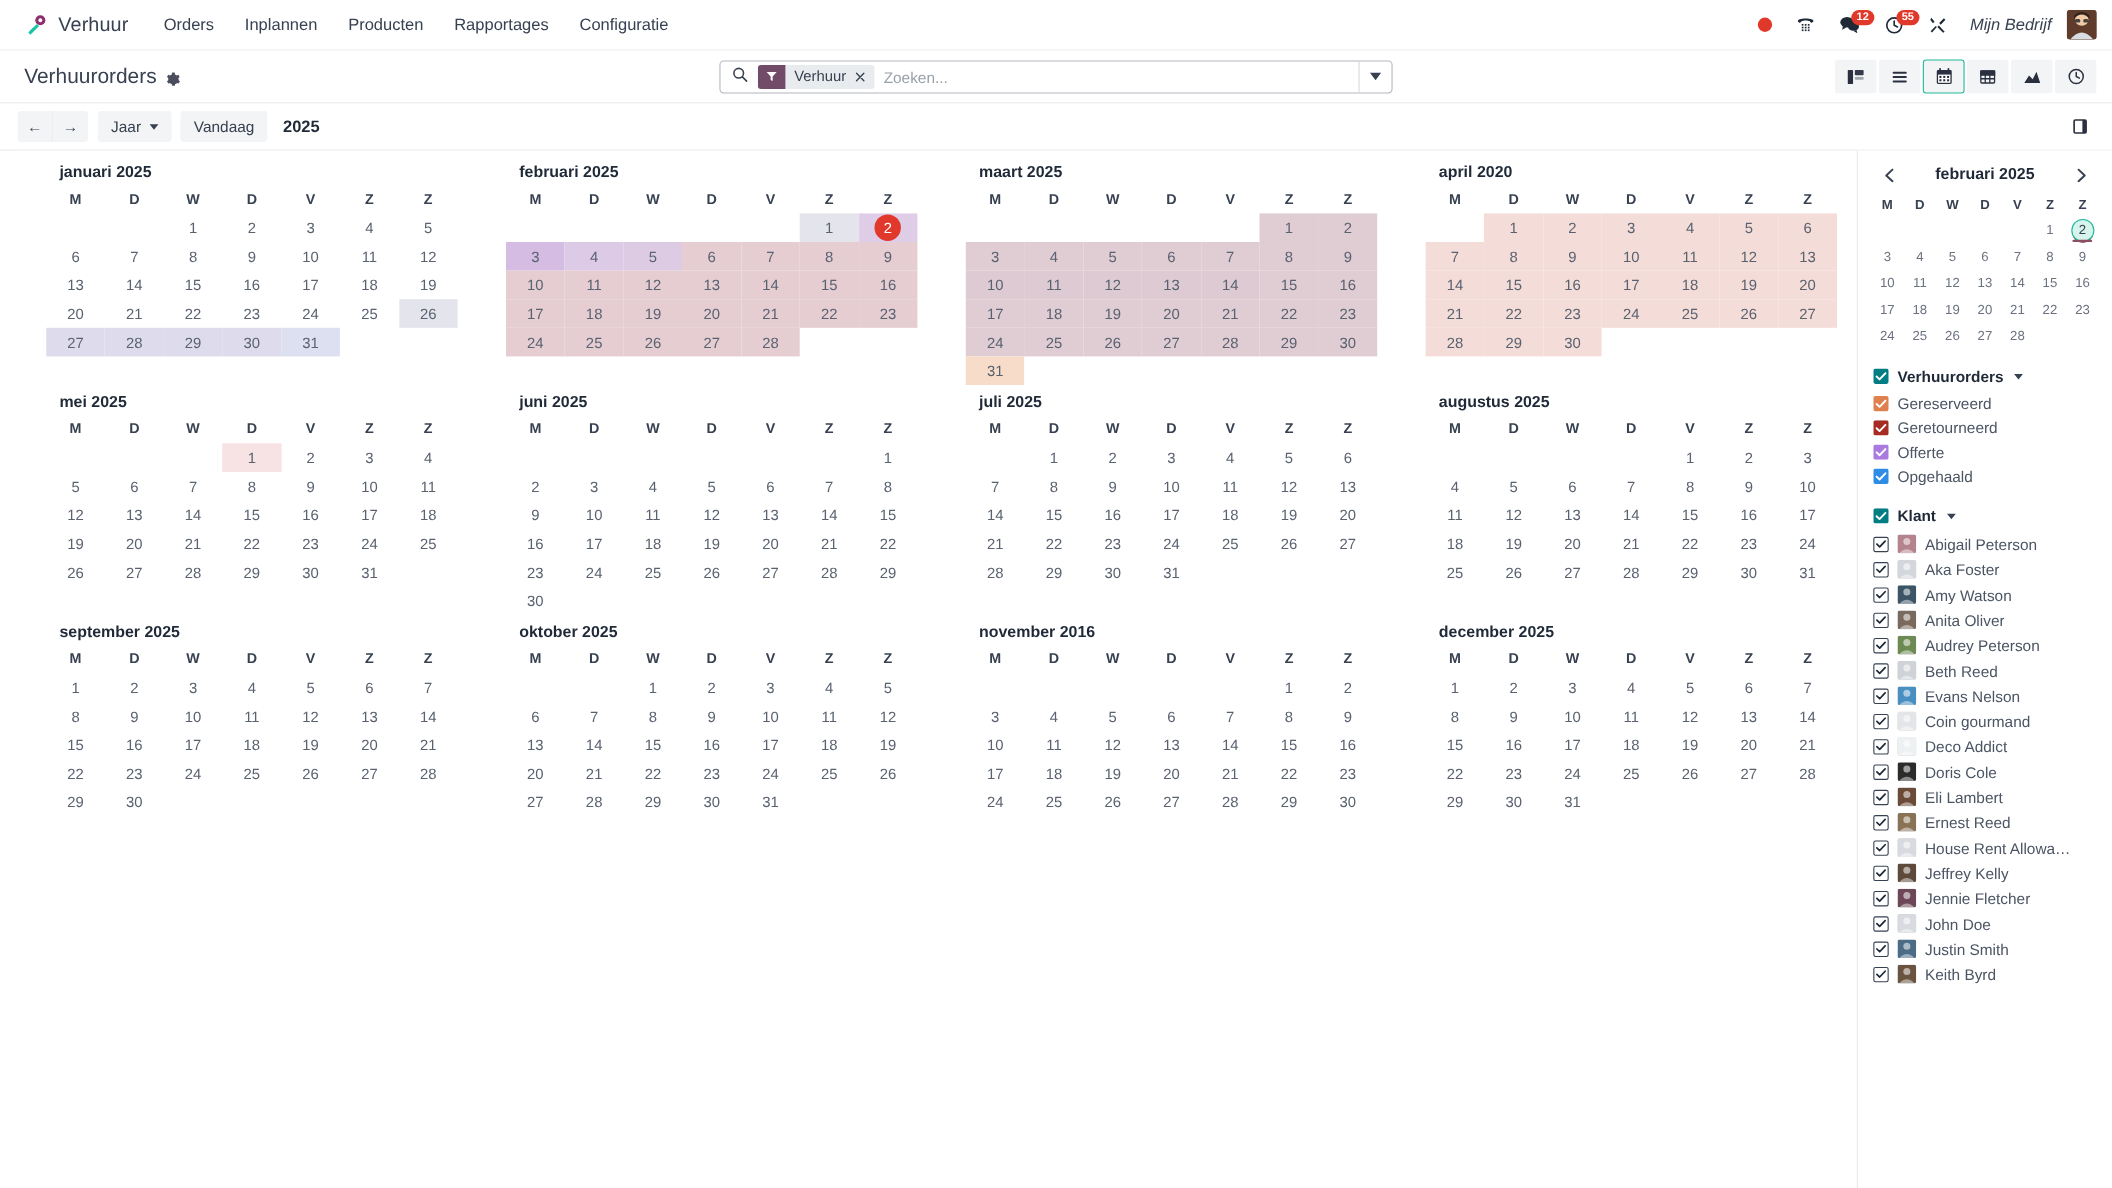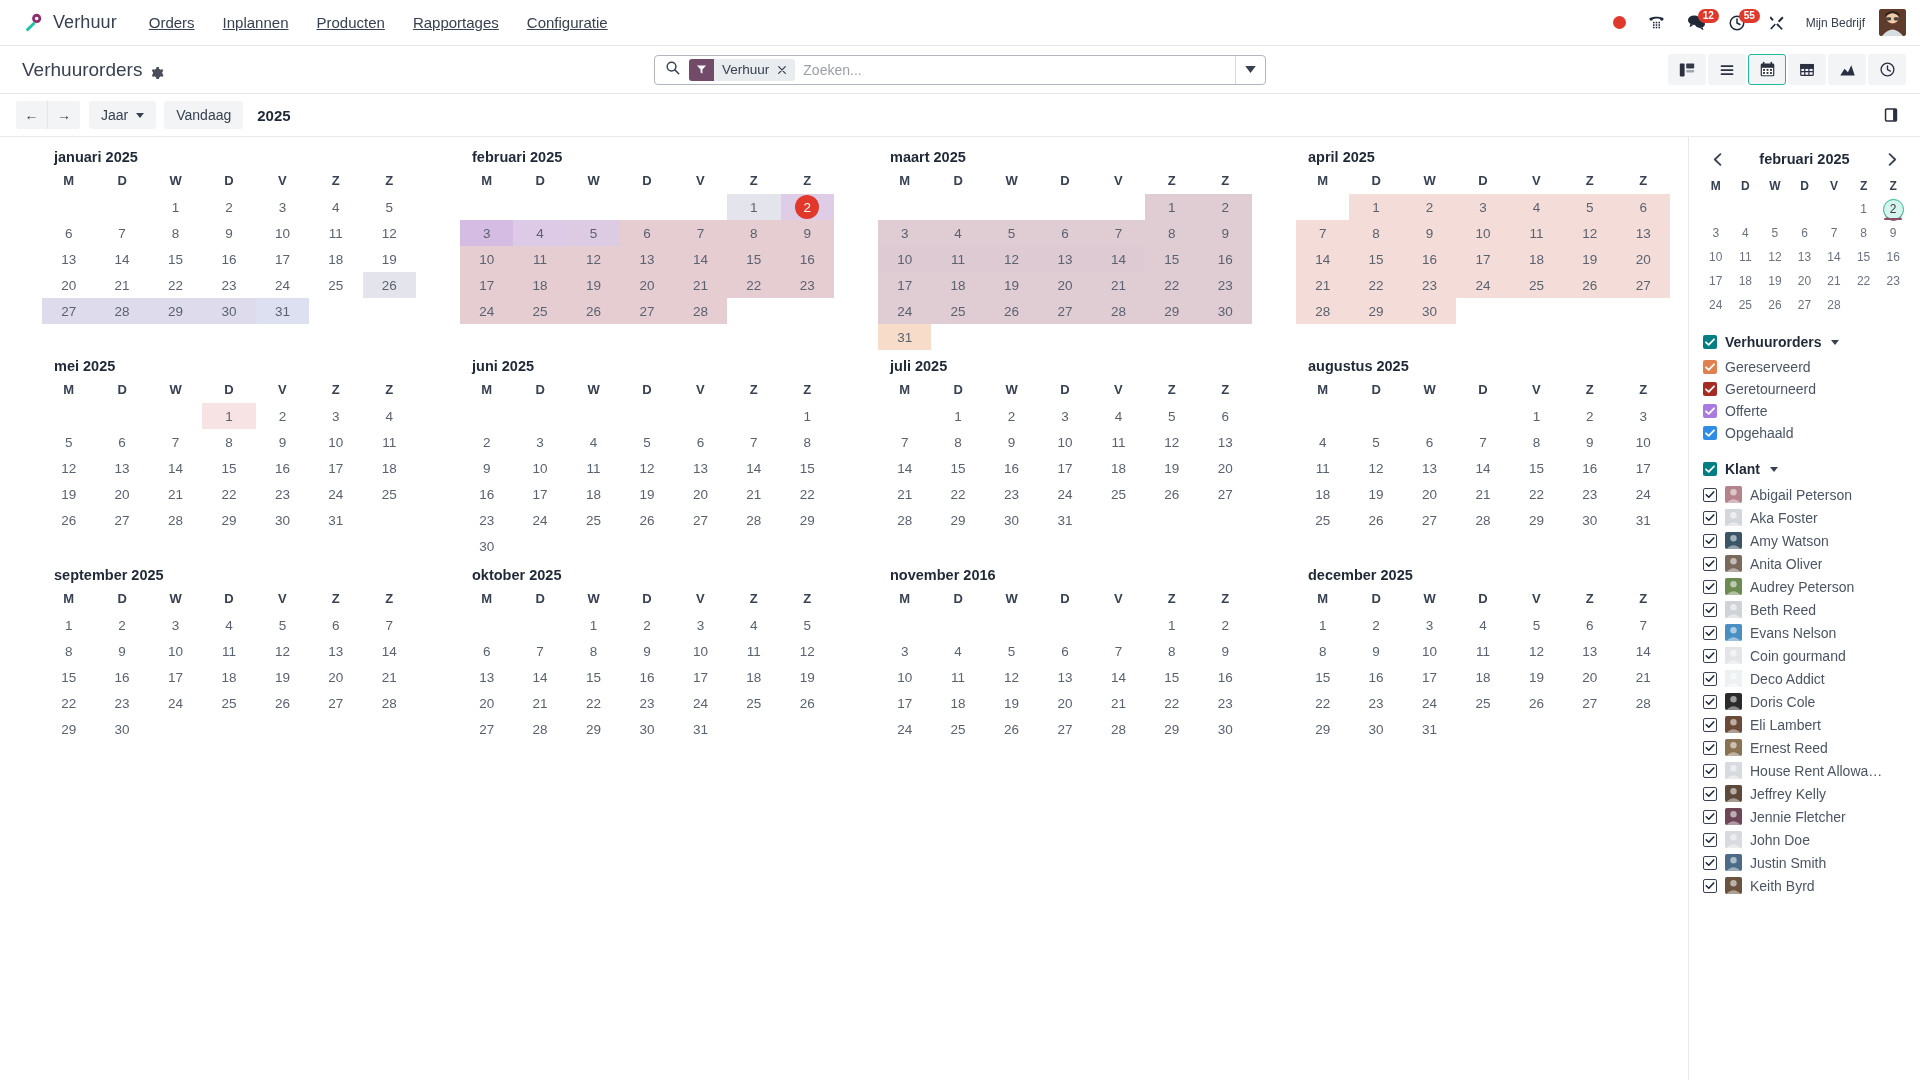--- a/index.html
+++ b/index.html
@@ -24,37 +24,37 @@
     position: relative;
   }
   .brand-wrap { display: flex; align-items: center; gap: 9px; margin-right: 18px; }
   .brand-icon { width: 22px; height: 22px; display: block; }
   .brand-name {
     font-size: 18px; color: #374151; letter-spacing: .1px;
   }
   .nav-links { display: flex; align-items: center; gap: 0; }
   .nav-link {
     font-size: 15px; color: #374151; padding: 6px 14px; cursor: pointer;
-    border-radius: 3px; white-space: nowrap; text-decoration: underline;
+    border-radius: 3px; white-space: nowrap;
   }
   .nav-right {
     margin-left: auto; display: flex; align-items: center; gap: 0;
   }
   .nav-icon-btn {
     position: relative; display: flex; align-items: center; justify-content: center;
     padding: 5px 11px; cursor: pointer; border-radius: 3px;
   }
   .rec-dot { width: 13px; height: 13px; border-radius: 50%; background: #e0392b; display:block; }
   .badge {
     position: absolute; top: 0px; left: 22px;
     background: #e0392b; color: #fff; font-size: 10px; font-weight: bold;
     border-radius: 9px; padding: 1px 5px 1px 5px; line-height: 12px;
     min-width: 18px; text-align: center;
   }
-  .company-name { font-size: 12px; color: #374151; padding: 0 10px; cursor: pointer; white-space: nowrap; }
+  .company-name { font-size: 15px; color: #374151; padding: 0 10px; cursor: pointer; white-space: nowrap; font-style: italic; }
   .avatar-top {
     width: 27px; height: 27px; border-radius: 3px; overflow: hidden;
     background: #5b3b2e; display: block; margin-left: 4px; cursor: pointer;
     position: relative;
   }
 
   
   .cp-top {
     height: 48px; background: #fff; display: flex; align-items: center;
     padding: 0 14px 0 22px; border-bottom: 1px solid #e7e9ed; position: relative;
@@ -611,21 +611,21 @@
                 <td class="empty"></td>
                 <td class="empty"></td>
                 <td class="empty"></td>
                 <td class="empty"></td>
                 <td class="empty"></td>
               </tr>
             </tbody>
           </table>
         </div>
         <div class="month">
-          <div class="month-title">april 2025</div>
+          <div class="month-title">april 2020</div>
           <table class="mtable">
             <thead>
               <tr>
                 <th>M</th>
                 <th>D</th>
                 <th>W</th>
                 <th>D</th>
                 <th>V</th>
                 <th>Z</th>
                 <th>Z</th>

